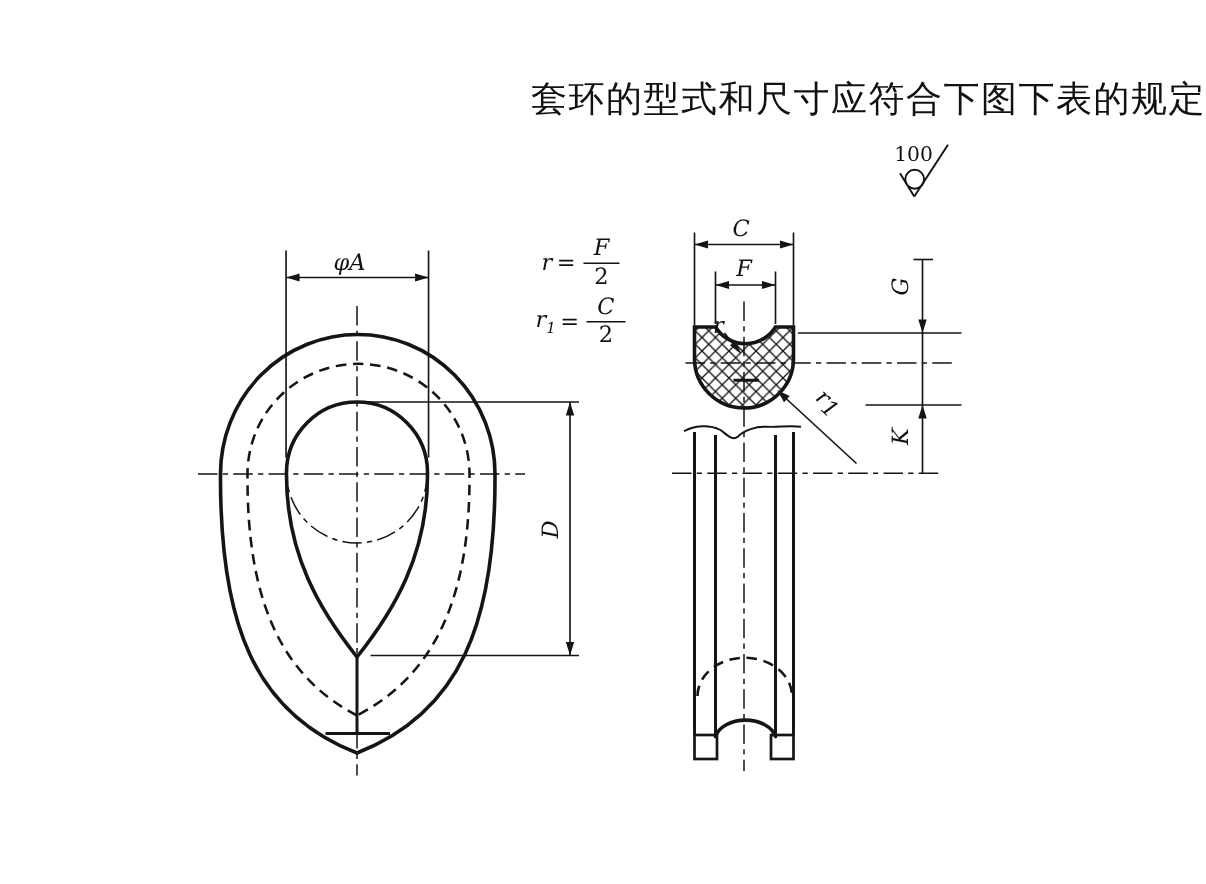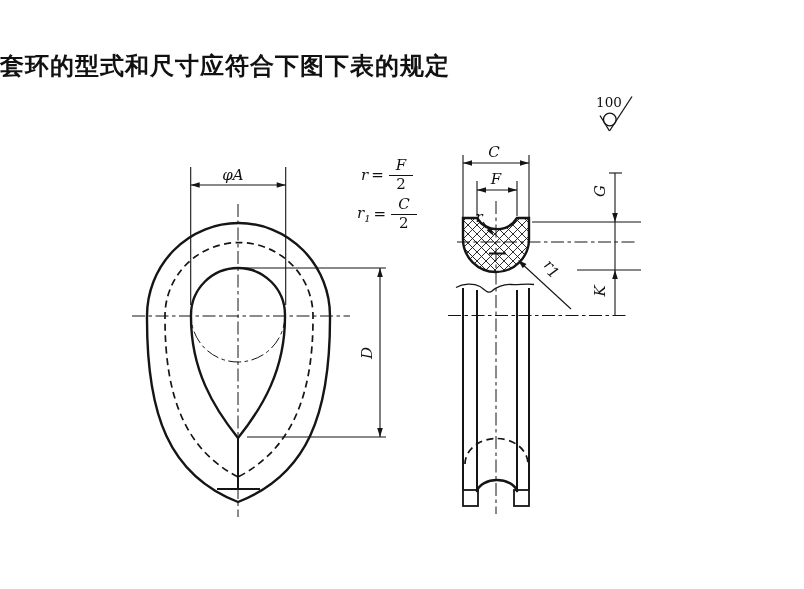--- a/index.html
+++ b/index.html
@@ -2,21 +2,21 @@
 <html><head>
 <meta charset="utf-8">
 <style>
   html,body { margin:0; padding:0; background:#fff; }
   #page {
     position:relative; width:804px; height:589px; background:#ffffff;
     font-family:"Liberation Sans", sans-serif; overflow:hidden;
   }
   #title {
     position:absolute; top:50px; left:0; width:100%;
-    text-align:left; font-weight:bold; font-size:24px; letter-spacing:1px;
+    text-align:right; font-weight:normal; font-size:24px; letter-spacing:1px;
     color:#111; font-family:"Liberation Sans", sans-serif;
   }
   svg { position:absolute; left:0; top:0; }
   .thick  { stroke:#151515; stroke-width:2.4; fill:none; stroke-linecap:round; }
   .med    { stroke:#151515; stroke-width:2;   fill:none; }
   .thin   { stroke:#151515; stroke-width:1.1; fill:none; }
   .cl     { stroke:#151515; stroke-width:1;   fill:none; stroke-dasharray:13 3.5 3.5 3.5; }
   .dashed { stroke:#151515; stroke-width:1.7; fill:none; stroke-dasharray:7 4.5; }
   .wavy   { stroke:#151515; stroke-width:1.3; fill:none; }
   .arr    { fill:#151515; stroke:none; }

